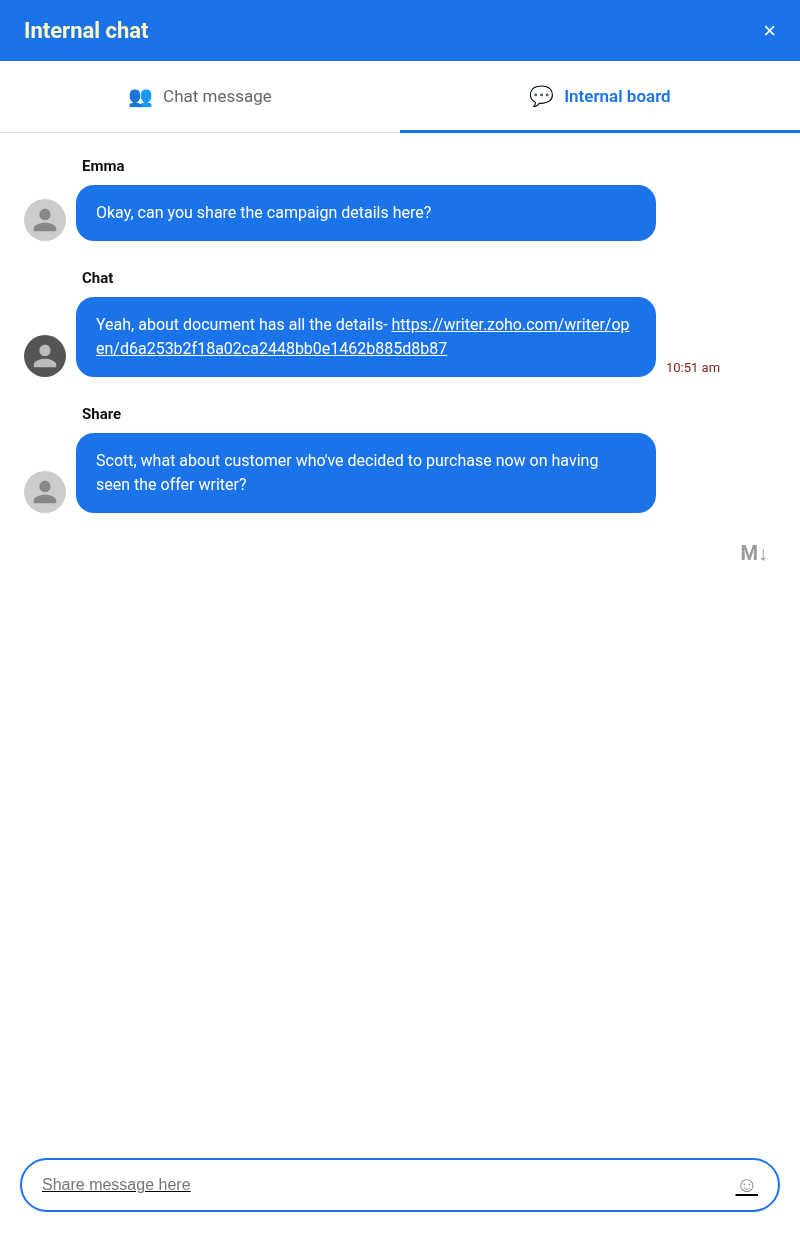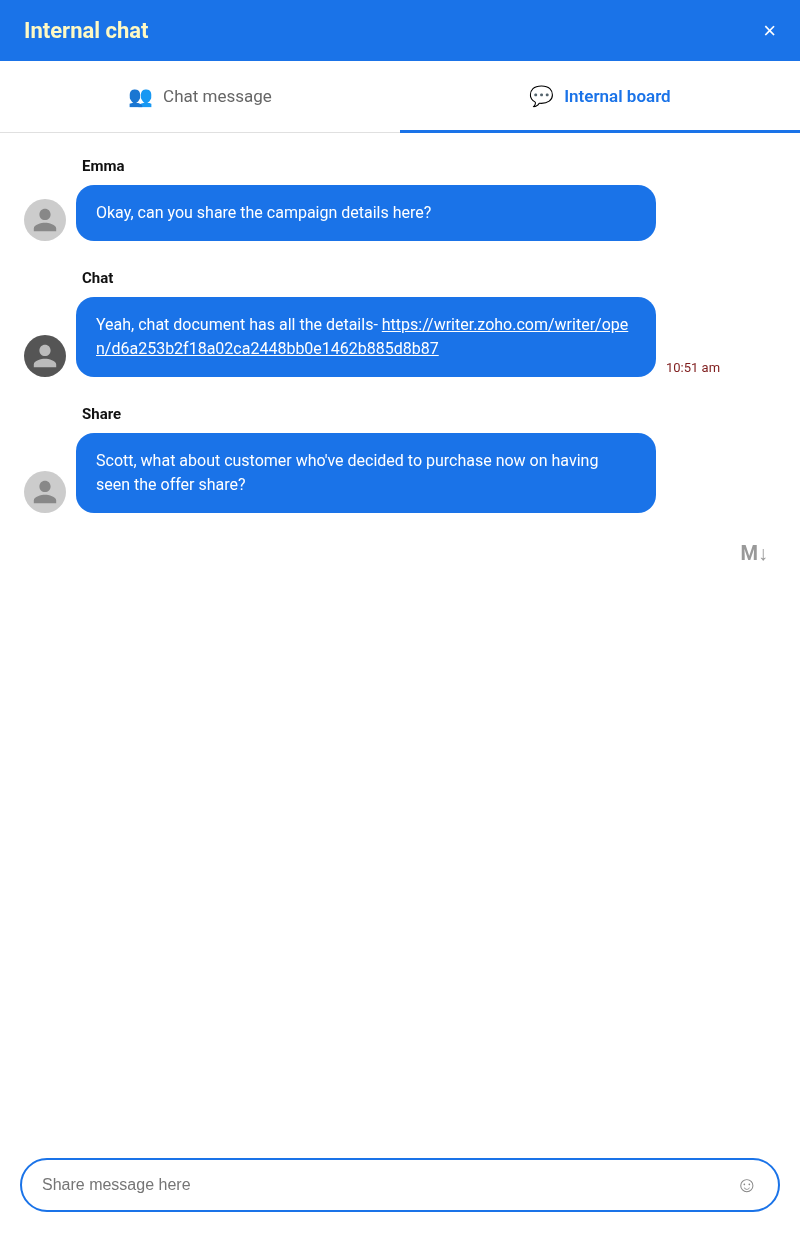--- a/index.html
+++ b/index.html
@@ -165,20 +165,21 @@
       color: #999;
       font-size: 20px;
       font-weight: 700;
       gap: 2px;
     }
 
     
     .input-area {
       padding: 12px 20px 24px 20px;
       flex-shrink: 0;
+      text-decoration: underline;
     }
 
     .input-wrapper {
       display: flex;
       align-items: center;
       border: 2px solid #1a73e8;
       border-radius: 28px;
       padding: 14px 20px;
       gap: 10px;
     }
@@ -246,36 +247,36 @@
     <div class="message-group">
       <span class="message-sender">Chat</span>
       <div class="message-row">
         <div class="avatar avatar-scott">
 
           <svg viewBox="0 0 24 24" xmlns="http://www.w3.org/2000/svg" style="fill:#bbb;">
             <path d="M12 12c2.7 0 4.8-2.1 4.8-4.8S14.7 2.4 12 2.4 7.2 4.5 7.2 7.2 9.3 12 12 12zm0 2.4c-3.2 0-9.6 1.6-9.6 4.8v2.4h19.2v-2.4c0-3.2-6.4-4.8-9.6-4.8z"></path>
           </svg>
         </div>
         <div class="message-bubble">
-          <span>Yeah, chat document has all the details- </span><a href="#">https://writer.zoho.com/writer/open/d6a253b2f18a02ca2448bb0e1462b885d8b87</a>
+          <span>Yeah, about document has all the details- </span><a href="#">https://writer.zoho.com/writer/open/d6a253b2f18a02ca2448bb0e1462b885d8b87</a>
         </div>
         <div class="message-time">10:51 am</div>
       </div>
     </div>
 
     <div class="message-group">
       <span class="message-sender">Share</span>
       <div class="message-row">
         <div class="avatar">
           <svg viewBox="0 0 24 24" xmlns="http://www.w3.org/2000/svg">
             <path d="M12 12c2.7 0 4.8-2.1 4.8-4.8S14.7 2.4 12 2.4 7.2 4.5 7.2 7.2 9.3 12 12 12zm0 2.4c-3.2 0-9.6 1.6-9.6 4.8v2.4h19.2v-2.4c0-3.2-6.4-4.8-9.6-4.8z"></path>
           </svg>
         </div>
         <div class="message-bubble">
-          <span>Scott, what about customer who've decided to purchase now on having seen the offer share?</span>
+          <span>Scott, what about customer who've decided to purchase now on having seen the offer writer?</span>
         </div>
       </div>
     </div>
 
     <div class="md-indicator">
       <span>M↓</span>
     </div>
 
   </div>
 

